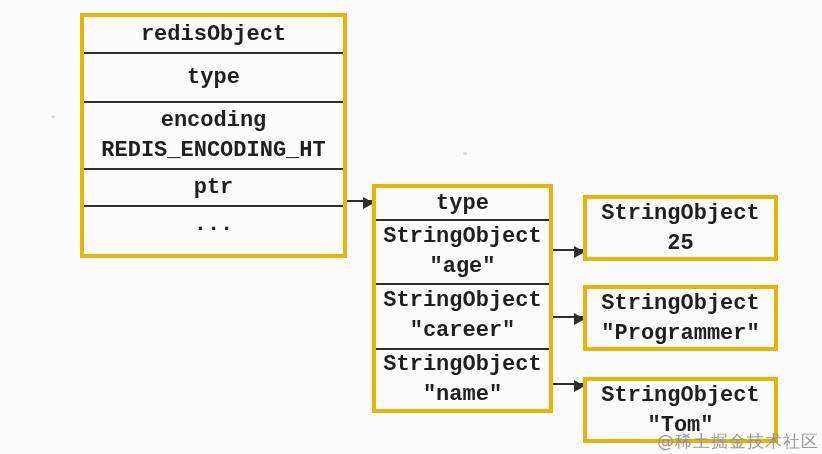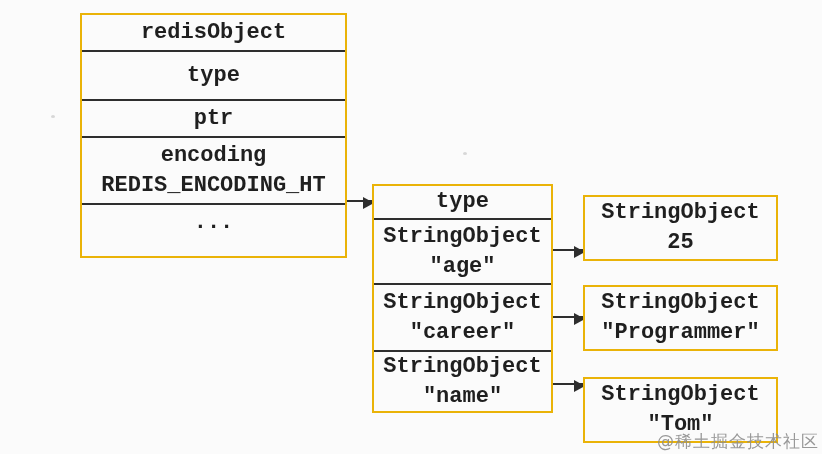--- a/index.html
+++ b/index.html
@@ -4,21 +4,21 @@
 <style>
   * { margin:0; padding:0; box-sizing:border-box; }
   html,body { background:#ffffff; }
   .canvas {
     position:relative; width:822px; height:454px;
     background:#fbfbfb; overflow:hidden;
     font-family:"Liberation Mono","DejaVu Sans Mono",monospace;
     color:#1f1f1f;
   }
   .box {
-    position:absolute; border:2px solid #eab308;
+    position:absolute; border:4px solid #eab308;
     display:flex; flex-direction:column; background:transparent;
   }
   .cell {
     display:flex; flex-direction:column; justify-content:center;
     align-items:center; text-align:center;
     font-size:22px; font-weight:600; line-height:30px;
   }
   .cell + .cell { border-top:2px solid #2e2e2e; }
   .cell span { display:block; white-space:pre; }
   .arrow { position:absolute; height:0; border-top:2px solid #2e2e2e; }
@@ -44,26 +44,26 @@
 
 <div class="canvas">
 
   <div class="box" style="left:80px; top:13px; width:267px; height:245px;">
     <div class="cell" style="height:35px;">
       <span>redisObject</span>
     </div>
     <div class="cell" style="height:49px;text-align:right;">
       <span>type</span>
     </div>
-    <div class="cell" style="height:37px;">
-      <span>ptr</span>
-    </div>
     <div class="cell" style="height:67px;">
       <span>encoding</span>
       <span>REDIS_ENCODING_HT</span>
+    </div>
+    <div class="cell" style="height:37px;">
+      <span>ptr</span>
     </div>
     <div class="cell" style="height:37px;">
       <span>...</span>
     </div>
   </div>
 
   <div class="arrow" style="left:347px; top:200px; width:25px;"></div>
 
   <div class="box" style="left:372px; top:184px; width:181px; height:229px;">
     <div class="cell" style="height:32px;">

